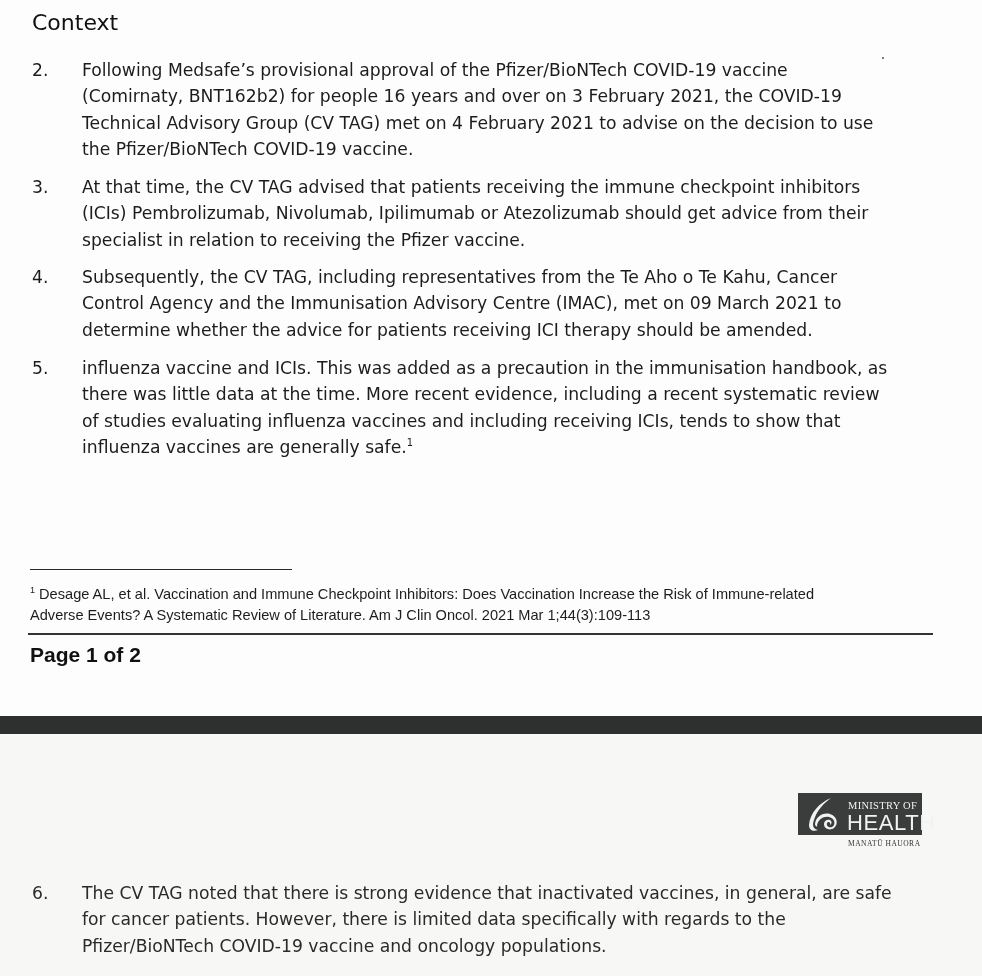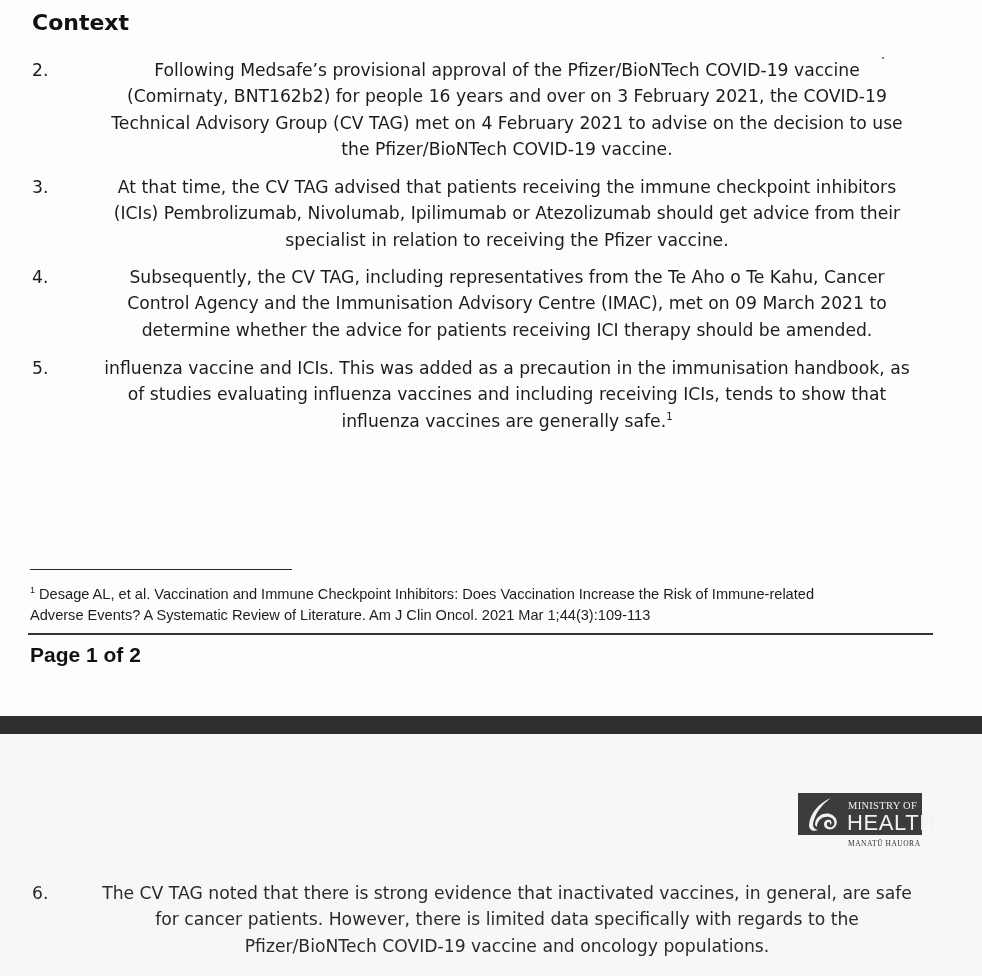--- a/index.html
+++ b/index.html
@@ -18,40 +18,39 @@
     .page1 {
       position: absolute;
       left: 0; top: 0;
       width: 982px; height: 716px;
       background: #fdfdfd;
     }
     .heading {
       position: absolute;
       left: 32px; top: 10px;
       font-size: 22px;
-      font-weight: bold;
+      font-weight: normal;
       color: #111;
       letter-spacing: 0px;
     }
     .para {
       position: absolute;
       left: 32px;
       width: 900px;
       font-size: 17.2px;
       line-height: 26.3px;
       color: #1c1c1c;
     }
     .para .num {
       position: absolute;
       left: 0; top: 0;
       width: 50px;
     }
     .para .body {
       margin-left: 50px;
-      text-align: center;
     }
     .para .line {
       display: block;
       white-space: nowrap;
     }
     sup.fn {
       font-size: 10px;
       vertical-align: super;
       line-height: 0;
     }
@@ -181,20 +180,21 @@
       <span class="line">Subsequently, the CV TAG, including representatives from the Te Aho o Te Kahu, Cancer</span>
       <span class="line">Control Agency and the Immunisation Advisory Centre (IMAC), met on 09 March 2021 to</span>
       <span class="line">determine whether the advice for patients receiving ICI therapy should be amended.</span>
     </div>
   </div>
 
   <div class="para" style="top:355px;">
     <span class="num">5.</span>
     <div class="body">
       <span class="line">influenza vaccine and ICIs.  This was added as a precaution in the immunisation handbook, as</span>
+      <span class="line">there was little data at the time. More recent evidence, including a recent systematic review</span>
       <span class="line">of studies evaluating influenza vaccines and including receiving ICIs, tends to show that</span>
       <span class="line"><span>influenza vaccines are generally safe.</span><sup class="fn">1</sup></span>
     </div>
   </div>
 
   <div class="fn-rule"></div>
 
   <div class="footnote">
     <span class="line"><sup>1</sup><span> Desage AL, et al. Vaccination and Immune Checkpoint Inhibitors: Does Vaccination Increase the Risk of Immune-related</span></span>
     <span class="line">Adverse Events? A Systematic Review of Literature. Am J Clin Oncol. 2021 Mar 1;44(3):109-113</span>

